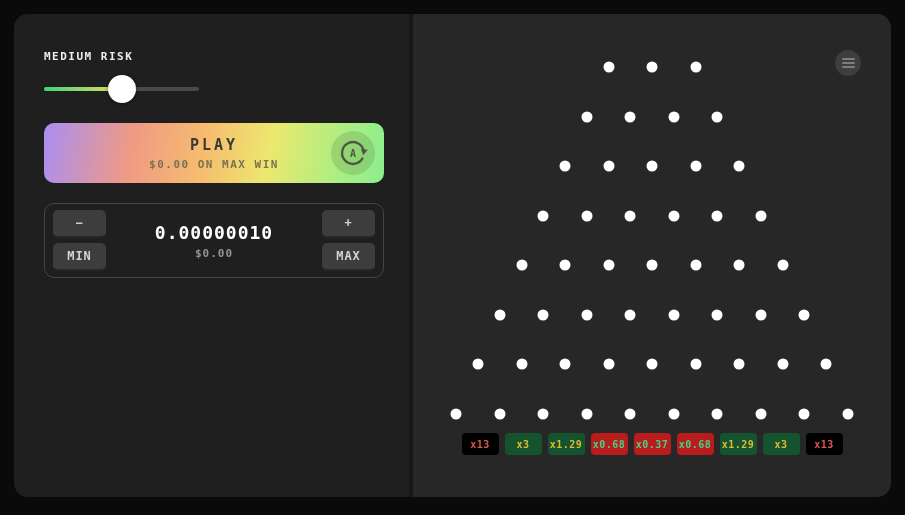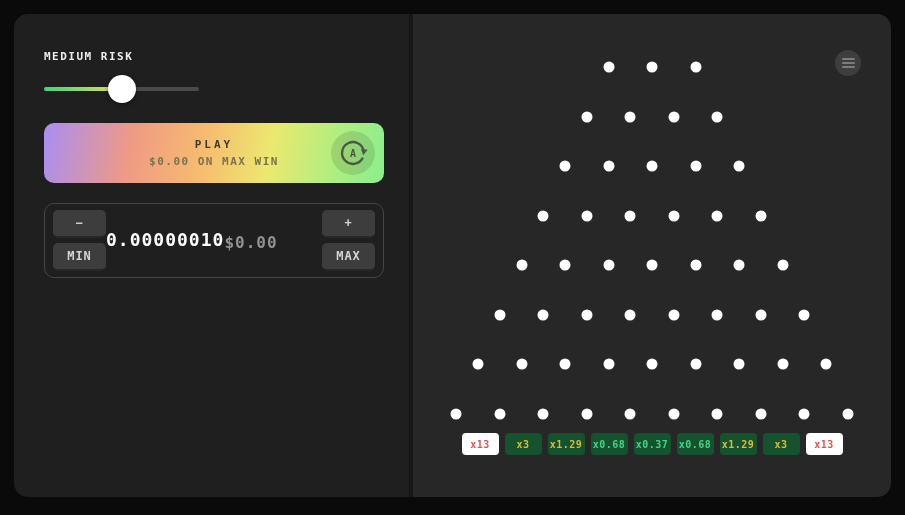--- a/index.html
+++ b/index.html
@@ -41,44 +41,44 @@
     box-shadow:0 1px 4px rgba(0,0,0,.5);cursor:pointer;
   }
   
   .play-btn{
     position:relative;margin-top:20px;width:340px;height:60px;border:none;
     border-radius:10px;cursor:pointer;
     background:linear-gradient(100deg,#a98ef3 0%,#ef9a84 26%,#f6bc6f 47%,#ece86f 66%,#b2ee7f 84%,#8bee8d 100%);
     display:flex;flex-direction:column;align-items:center;justify-content:center;
     font-family:inherit;
   }
-  .play-label{font-size:11px;font-weight:bold;letter-spacing:3px;color:#3b3b33;}
+  .play-label{font-size:15px;font-weight:bold;letter-spacing:3px;color:#3b3b33;}
   .play-sublabel{font-size:11px;font-weight:bold;letter-spacing:1.5px;color:#7a7250;margin-top:4px;}
   .auto-btn{
     position:absolute;right:9px;top:8px;width:44px;height:44px;border-radius:50%;
     background:rgba(40,60,30,0.15);border:none;cursor:pointer;padding:0;
     display:flex;align-items:center;justify-content:center;
   }
   
   .bet-panel{
     margin-top:20px;width:340px;height:75px;box-sizing:border-box;
     border:1px solid #454545;border-radius:10px;
     display:flex;align-items:center;justify-content:space-between;
     padding:7px 8px;
   }
   .bet-col{display:flex;flex-direction:column;gap:5px;}
   .bet-btn{
     width:53px;height:28px;background:#3d3d3d;border:none;border-radius:5px;
     border-bottom:2px solid #272727;color:#d4d4d4;font-family:inherit;
     font-size:12px;font-weight:bold;letter-spacing:1px;cursor:pointer;
     display:flex;align-items:center;justify-content:center;
   }
-  .bet-center{flex:1;display:flex;flex-direction:row;align-items:flex-start;}
+  .bet-center{flex:1;display:flex;flex-direction:column;align-items:center;}
   .bet-amount{font-size:18px;font-weight:bold;color:#ffffff;letter-spacing:1px;}
-  .bet-fiat{font-size:16px;font-weight:bold;color:#929292;margin-top:4px;letter-spacing:1px;}
+  .bet-fiat{font-size:11px;font-weight:bold;color:#929292;margin-top:4px;letter-spacing:1px;}
   
   .board{flex:1;position:relative;background:#272727;}
   .menu-btn{
     position:absolute;top:36px;right:30px;width:26px;height:26px;border:none;
     border-radius:50%;background:#3e3e3e;cursor:pointer;padding:0;
     display:flex;flex-direction:column;align-items:center;justify-content:center;gap:2px;
   }
   .menu-bar{width:13px;height:2px;background:#7d7d7d;border-radius:1px;}
   .peg{
     position:absolute;width:11px;height:11px;border-radius:50%;background:#ffffff;
@@ -86,23 +86,23 @@
   }
   .bucket-row{
     position:absolute;top:419px;left:0;right:0;
     display:flex;justify-content:center;gap:6px;
   }
   .bucket{
     width:37px;height:22px;border-radius:4px;flex:none;
     display:flex;align-items:center;justify-content:center;
     font-size:10px;font-weight:bold;letter-spacing:0.5px;
   }
-  .bucket.red{background:#ffffff;color:#e0554e;}
+  .bucket.red{background:#000000;color:#e0554e;}
   .bucket.yellow{background:#14532d;color:#ddbb35;}
-  .bucket.green{background:#14532d;color:#43d488;text-align:center;}
+  .bucket.green{background:#b91c1c;color:#43d488;text-align:center;}
 </style>
 </head>
 <body>
 
 <div class="app">
 
   <div class="sidebar">
 
     <div class="sliders">
       <div class="slider">

